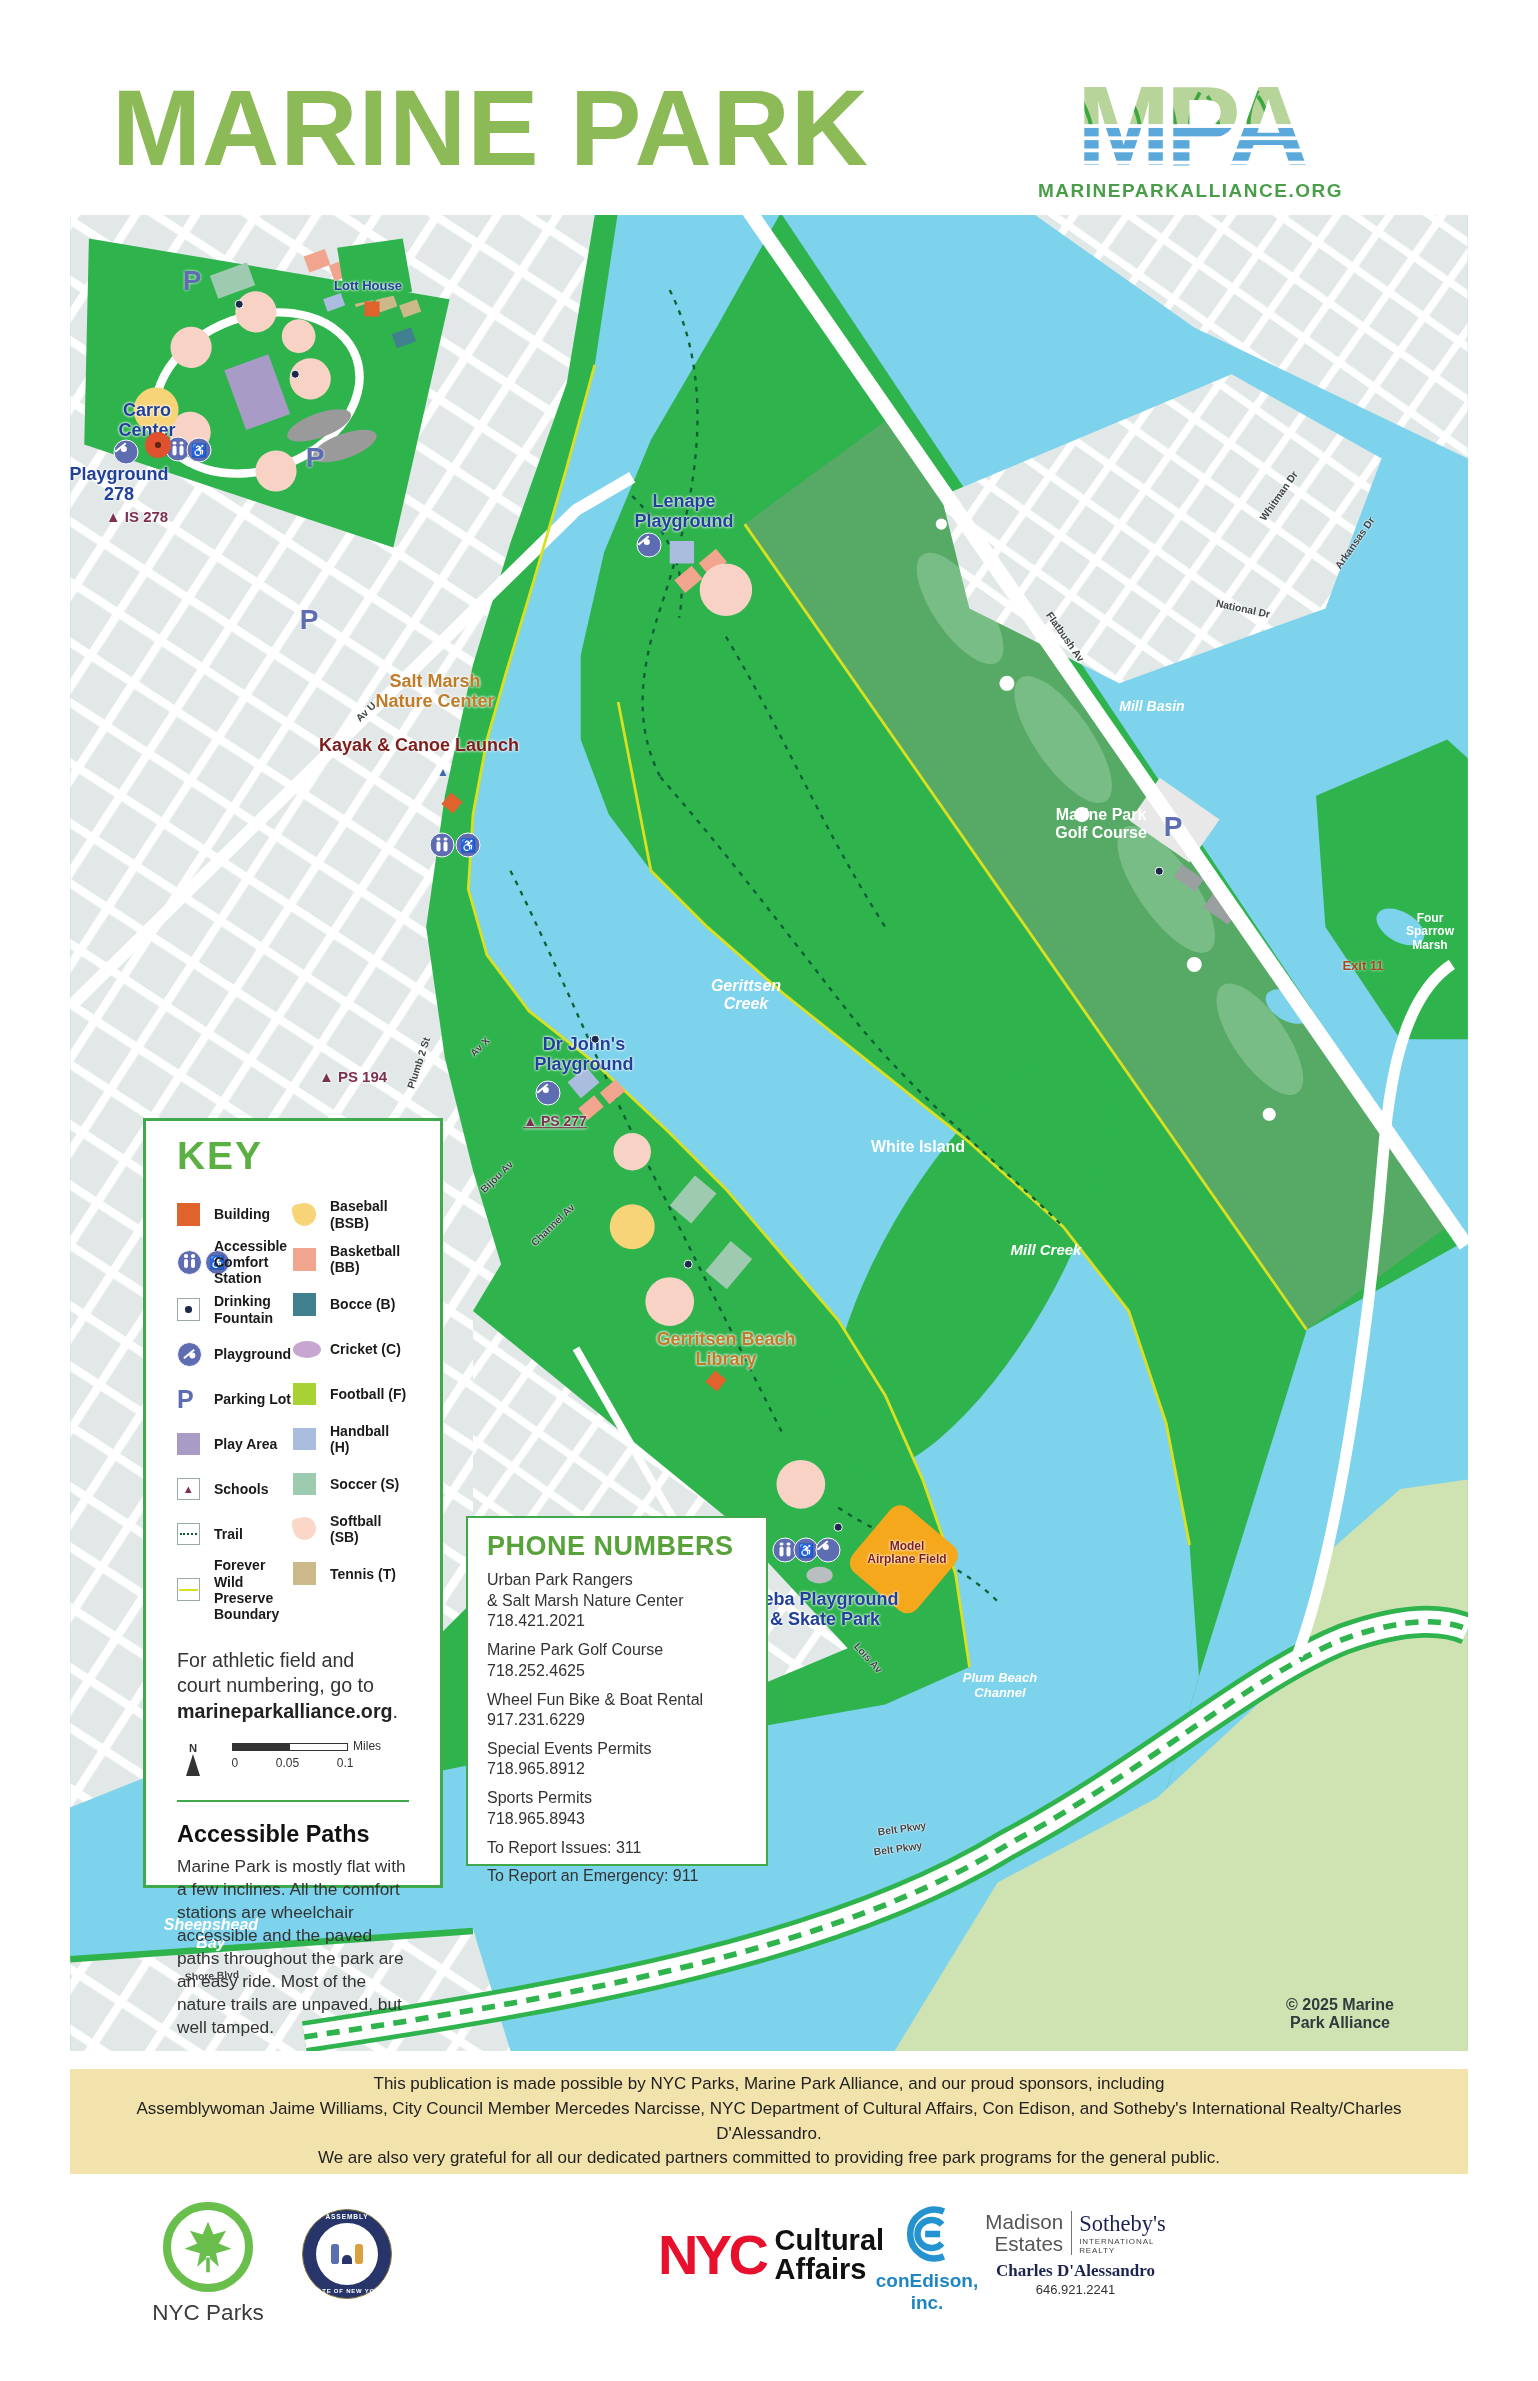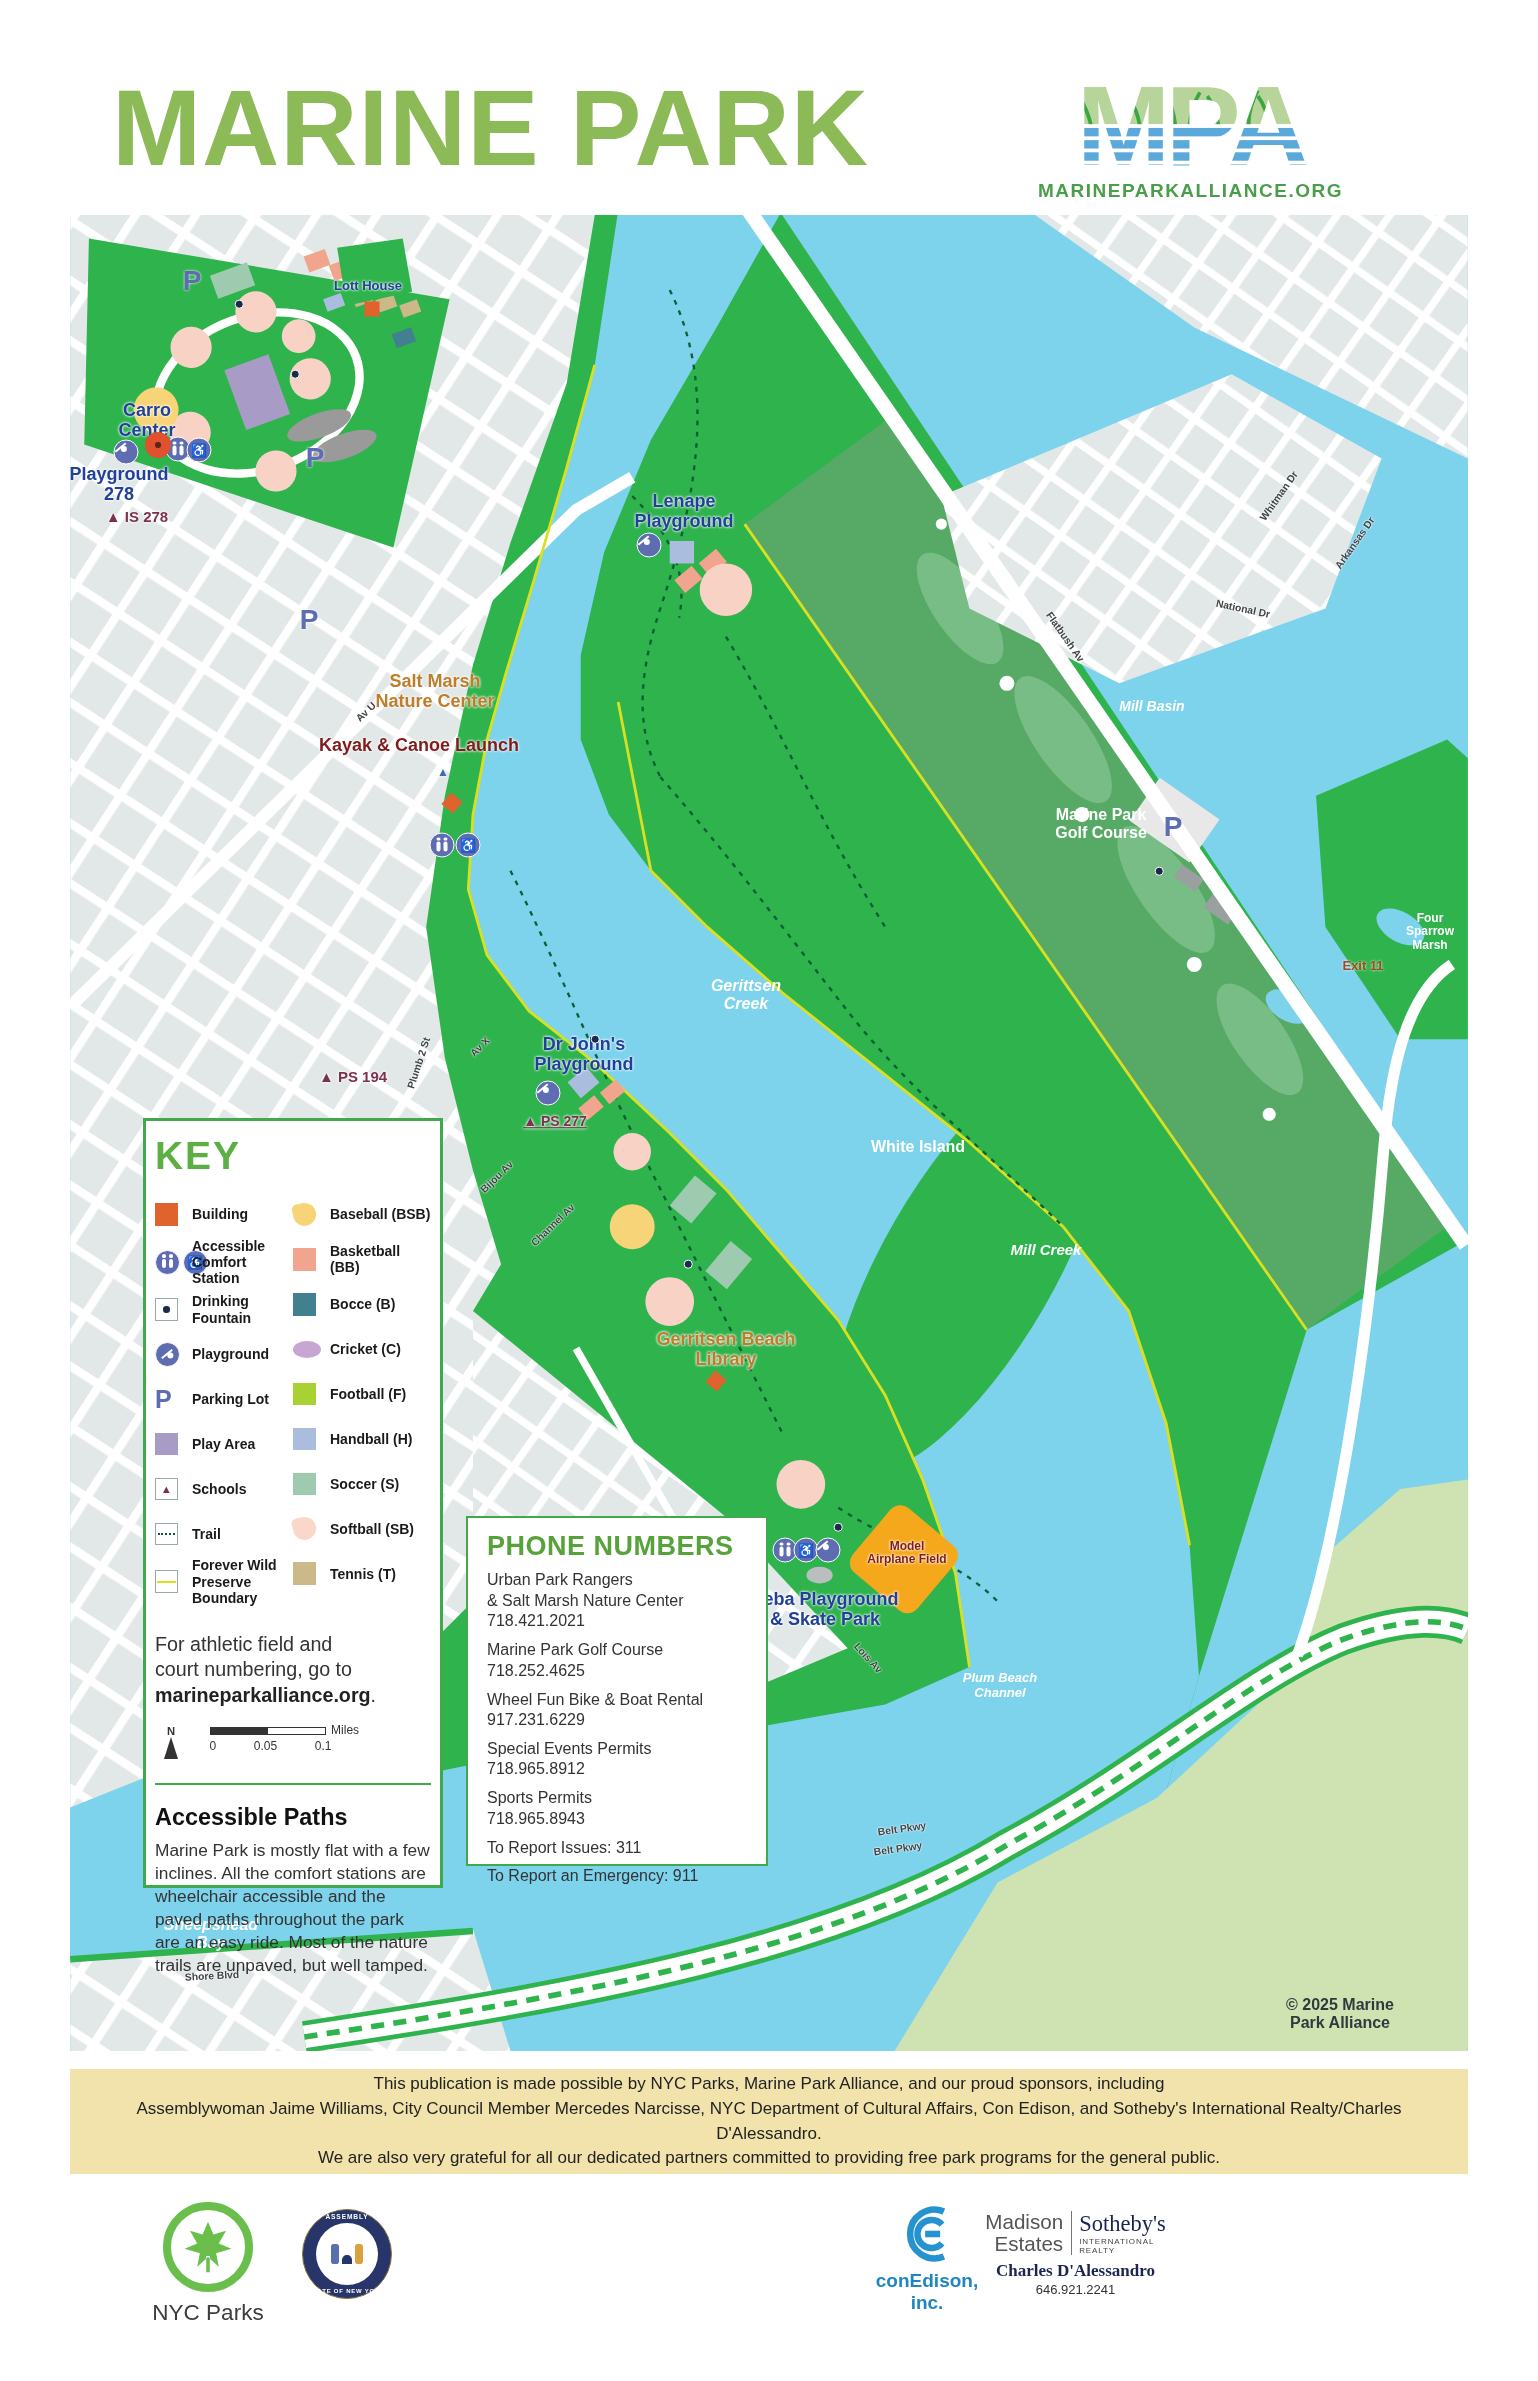--- a/index.html
+++ b/index.html
@@ -25,21 +25,21 @@
   .micon{position:absolute;pointer-events:none;}
   .ic-circle{width:25px;height:25px;border-radius:50%;background:#5e6cb2;border:1.9px solid #fff;box-sizing:border-box;color:#fff;display:flex;align-items:center;justify-content:center;font-size:13px;line-height:1;}
   .pers{display:inline-block;width:3.7px;height:9.4px;background:#fff;border-radius:1.9px;margin:2.8px 1.4px 0;position:relative;}
   .pers::before{content:"";position:absolute;top:-4.7px;left:0;width:3.7px;height:3.7px;border-radius:50%;background:#fff;}
   .ic-bldg{width:15px;height:15px;background:#e0622d;}
   .ic-bldg-circle{width:26px;height:26px;border-radius:50%;background:#e0512d;display:flex;align-items:center;justify-content:center;}
   .ic-bldg-circle i{width:5.6px;height:5.6px;border-radius:50%;background:#5c2412;}
   .ic-dot{width:6.6px;height:6.6px;border-radius:50%;background:#1c2a4a;border:0.9px solid #fff;}
   .ic-kayak{color:#3f6ab0;font-size:12px;text-shadow:0 0 1.9px #fff;}
   
-  .keybox{position:absolute;left:143px;top:1118px;width:300px;height:770px;background:#fff;border:3.7px solid #3fa94c;box-sizing:border-box;padding:13px 9px;}
+  .keybox{position:absolute;left:143px;top:1118px;width:300px;height:770px;background:#fff;border:3.7px solid #3fa94c;box-sizing:border-box;padding:13px 31px;}
   .key-title{font-size:39px;font-weight:800;color:#5cb043;letter-spacing:1.9px;}
   .key-cols{display:flex;margin-top:15px;}
   .key-col{width:50%;}
   .k-row{display:flex;align-items:center;min-height:43px;margin-bottom:1.9px;}
   .k-ic{width:37px;flex:none;display:flex;align-items:center;}
   .k-label{font-size:14px;font-weight:bold;color:#1a1a1a;line-height:1.15;white-space:pre-line;}
   .sw{width:22.5px;height:22.5px;display:inline-block;}
   .sw-fan{border-radius:5.6px 55% 55% 55%;transform:rotate(-14deg);}
   .sw-ell{width:28px;height:17px;border-radius:50%;}
   .k-box{width:22.5px;height:22.5px;border:0.9px solid #9aa;background:#fff;display:flex;align-items:center;justify-content:center;box-sizing:border-box;}
@@ -653,20 +653,24 @@
       <span class="t t1">ASSEMBLY</span>
       <div class="inner">
           <div class="fig">
             <i class="f1"></i>
             <i class="f2"></i>
             <i class="f3"></i>
           </div>
         </div>
       <span class="t t2">STATE OF NEW YORK</span>
     </div>
+    <div class="lg-cult">
+      <span class="nyc">NYC</span>
+      <span class="txt"><span>Cultural</span><br><span>Affairs</span></span>
+    </div>
     <div class="lg-coned">
       <svg width="60" height="60" viewBox="0 0 64 64">
         <g stroke="#2593d0" fill="none">
           <path d="M50,8 A26,26 0 1 0 50,56" stroke-width="7"></path>
           <path d="M48,22 A15,15 0 1 0 48,42" stroke-width="7"></path>
           <path d="M46,32 L30,32" stroke-width="7"></path>
         </g>
       </svg>
       <div class="nm">conEdison, inc.</div>
     </div>

